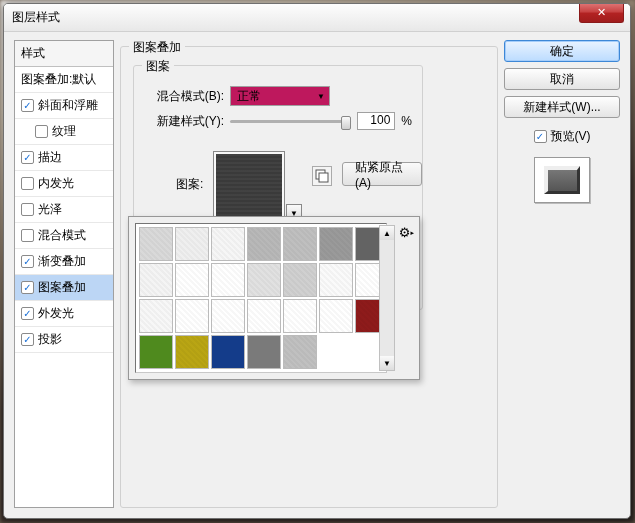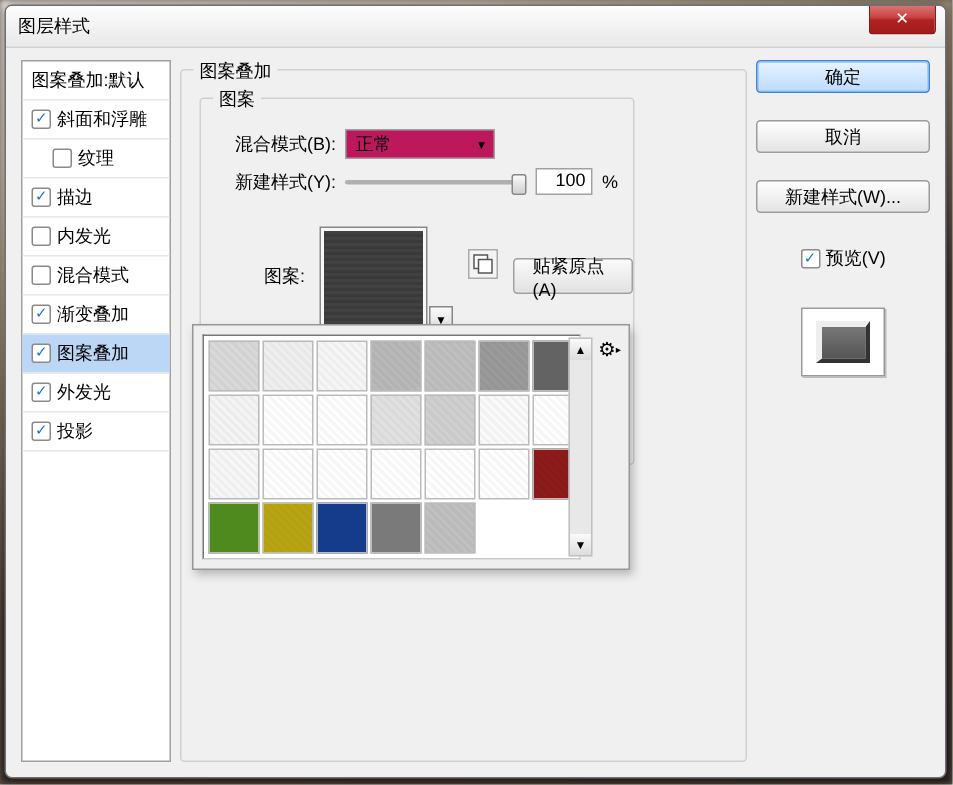--- a/index.html
+++ b/index.html
@@ -162,21 +162,21 @@
   }
   .pattern-label { position: absolute; left: 42px; top: 110px; }
   .icon-tile {
     position: absolute; left: 178px; top: 100px;
     width: 20px; height: 20px;
     border: 1px solid #aaa; background: #f4f4f4;
     display:flex; align-items:center; justify-content:center;
   }
   .icon-tile svg { width:14px; height:14px; }
   .snap-btn {
-    position: absolute; left: 208px; top: 106px;
+    position: absolute; left: 208px; top: 96px;
     height: 24px; padding: 0 12px;
     border: 1px solid #a0a0a0; background: linear-gradient(#fafafa,#e2e2e2);
     border-radius: 3px;
     display:flex; align-items:center;
     cursor:pointer;
   }
 
   
   .picker {
     position: absolute;
@@ -211,21 +211,21 @@
     display:flex; flex-direction:column; justify-content:space-between;
   }
   .picker .vscroll .arw { height:14px; display:flex;align-items:center;justify-content:center;font-size:8px; background:linear-gradient(#fafafa,#ddd); }
   .picker .gear {
     position: absolute; right: 5px; top: 8px;
     font-size: 13px; cursor:pointer;
   }
 
   .right-col {
     flex: 0 0 116px; width:116px;
-    display:flex; flex-direction:column; gap:18px;
+    display:flex; flex-direction:column; gap:6px;
   }
   .btn {
     height: 22px;
     border: 1px solid #9c9c9c;
     background: linear-gradient(#fefefe,#e4e4e4);
     border-radius: 3px;
     display:flex; align-items:center; justify-content:center;
     cursor: pointer;
   }
   .btn.primary {
@@ -261,39 +261,44 @@
   <div class="titlebar">
     <span class="title">图层样式</span>
     <div class="close-btn">
       <span>✕</span>
     </div>
   </div>
 
   <div class="body">
 
     <div class="style-list">
+      <div class="hdr">样式</div>
       <div id="style-rows">
           <div class="row">
             <span>图案叠加:默认</span>
           </div>
           <div class="row">
             <span class="chk on"></span>
             <span>斜面和浮雕</span>
           </div>
           <div class="row indent">
             <span class="chk"></span>
             <span>纹理</span>
           </div>
           <div class="row">
             <span class="chk on"></span>
             <span>描边</span>
           </div>
           <div class="row">
             <span class="chk"></span>
             <span>内发光</span>
+          </div>
+          <div class="row">
+            <span class="chk"></span>
+            <span>光泽</span>
           </div>
           <div class="row">
             <span class="chk"></span>
             <span>混合模式</span>
           </div>
           <div class="row">
             <span class="chk on"></span>
             <span>渐变叠加</span>
           </div>
           <div class="row selected">

